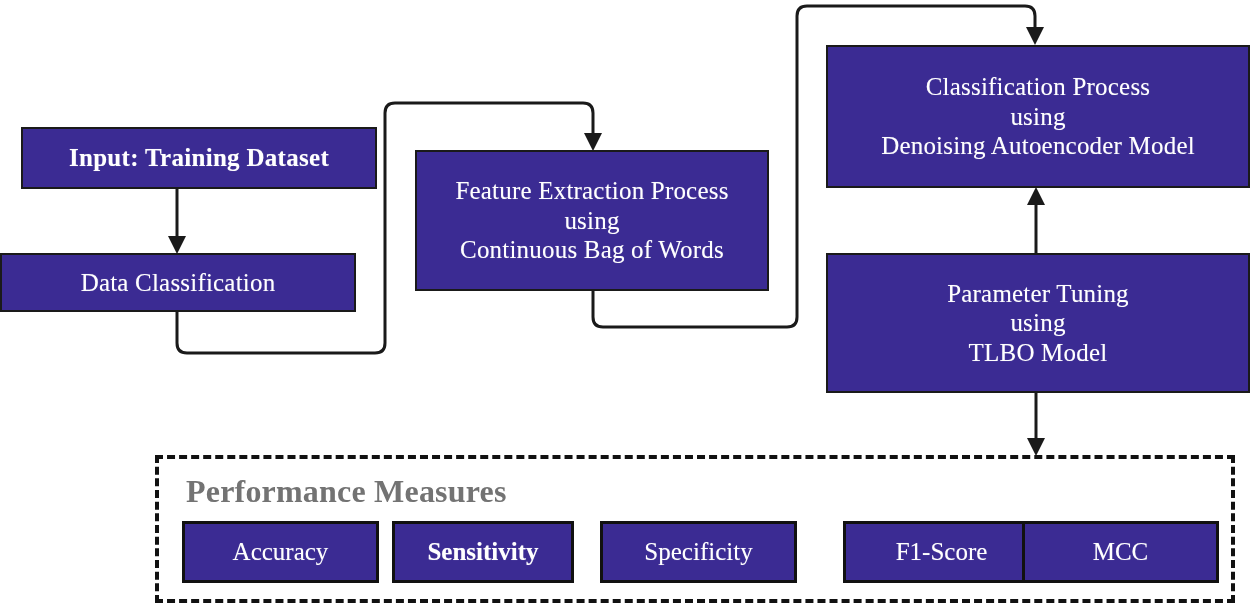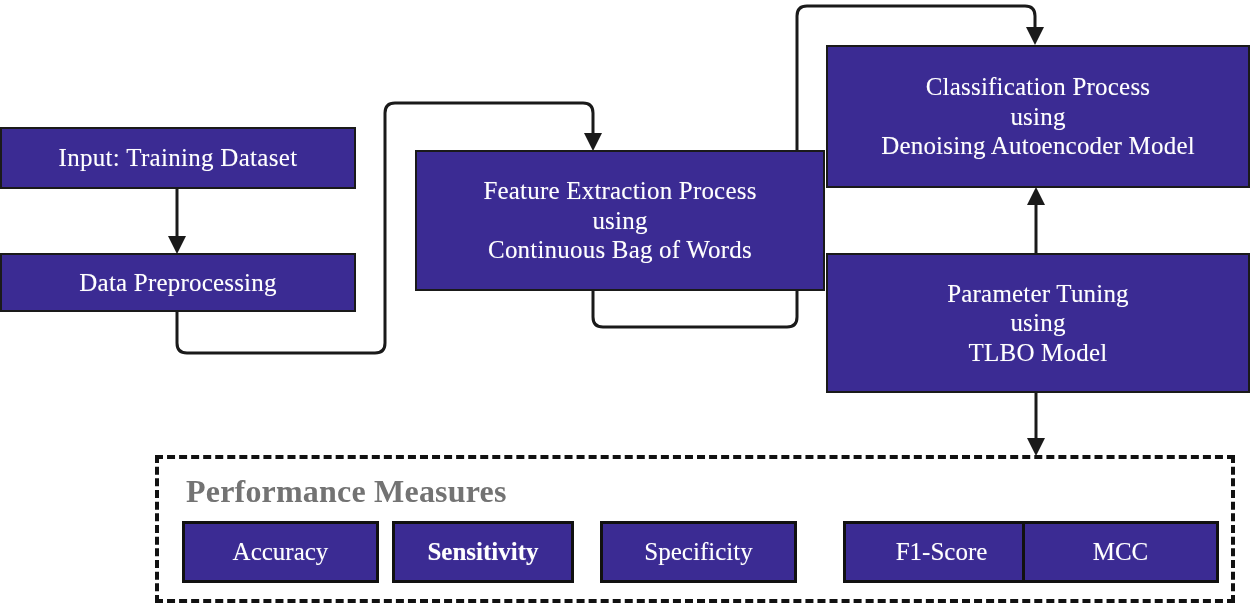--- a/index.html
+++ b/index.html
@@ -27,27 +27,27 @@
     flex-direction: column;
     align-items: center;
     justify-content: center;
     text-align: center;
     font-size: 25px;
     line-height: 1.18;
     letter-spacing: 0.2px;
     text-shadow: 0 0 1px rgba(255,255,255,0.35);
     z-index: 3;
   }
-  .node.bold { font-weight: normal; letter-spacing: 0.3px; }
+  .node.bold { font-weight: bold; letter-spacing: 0.3px; margin-left: 21px; }
   .node .line { display: block; white-space: nowrap; }
 
   
   #node-input        { left: 0px;   top: 127px; width: 356px; height: 62px; }
   #node-preprocess   { left: 0px;   top: 253px; width: 356px; height: 59px; }
-  #node-feature      { left: 415px; top: 150px; width: 410px; height: 141px; }
+  #node-feature      { left: 415px; top: 150px; width: 354px; height: 141px; }
   #node-classify     { left: 826px; top: 45px;  width: 424px; height: 143px; }
   #node-tuning       { left: 826px; top: 253px; width: 424px; height: 140px; justify-content: center; }
 
   
   .metric {
     position: absolute;
     box-sizing: border-box;
     background: #3B2B93;
     border: 3px solid #111111;
     color: #ffffff;
@@ -127,21 +127,21 @@
       <path d="M1036,393 L1036,443"></path>
       <polygon points="1036,456 1027,438 1045,438"></polygon>
     </g>
   </svg>
 
   <div class="node bold" id="node-input">
     <span class="line">Input: Training Dataset</span>
   </div>
 
   <div class="node" id="node-preprocess">
-    <span class="line">Data Preprocessing</span>
+    <span class="line">Data Classification</span>
   </div>
 
   <div class="node" id="node-feature">
     <span class="line">Feature Extraction Process</span>
     <span class="line">using</span>
     <span class="line">Continuous Bag of Words</span>
   </div>
 
   <div class="node" id="node-classify">
     <span class="line">Classification Process</span>

